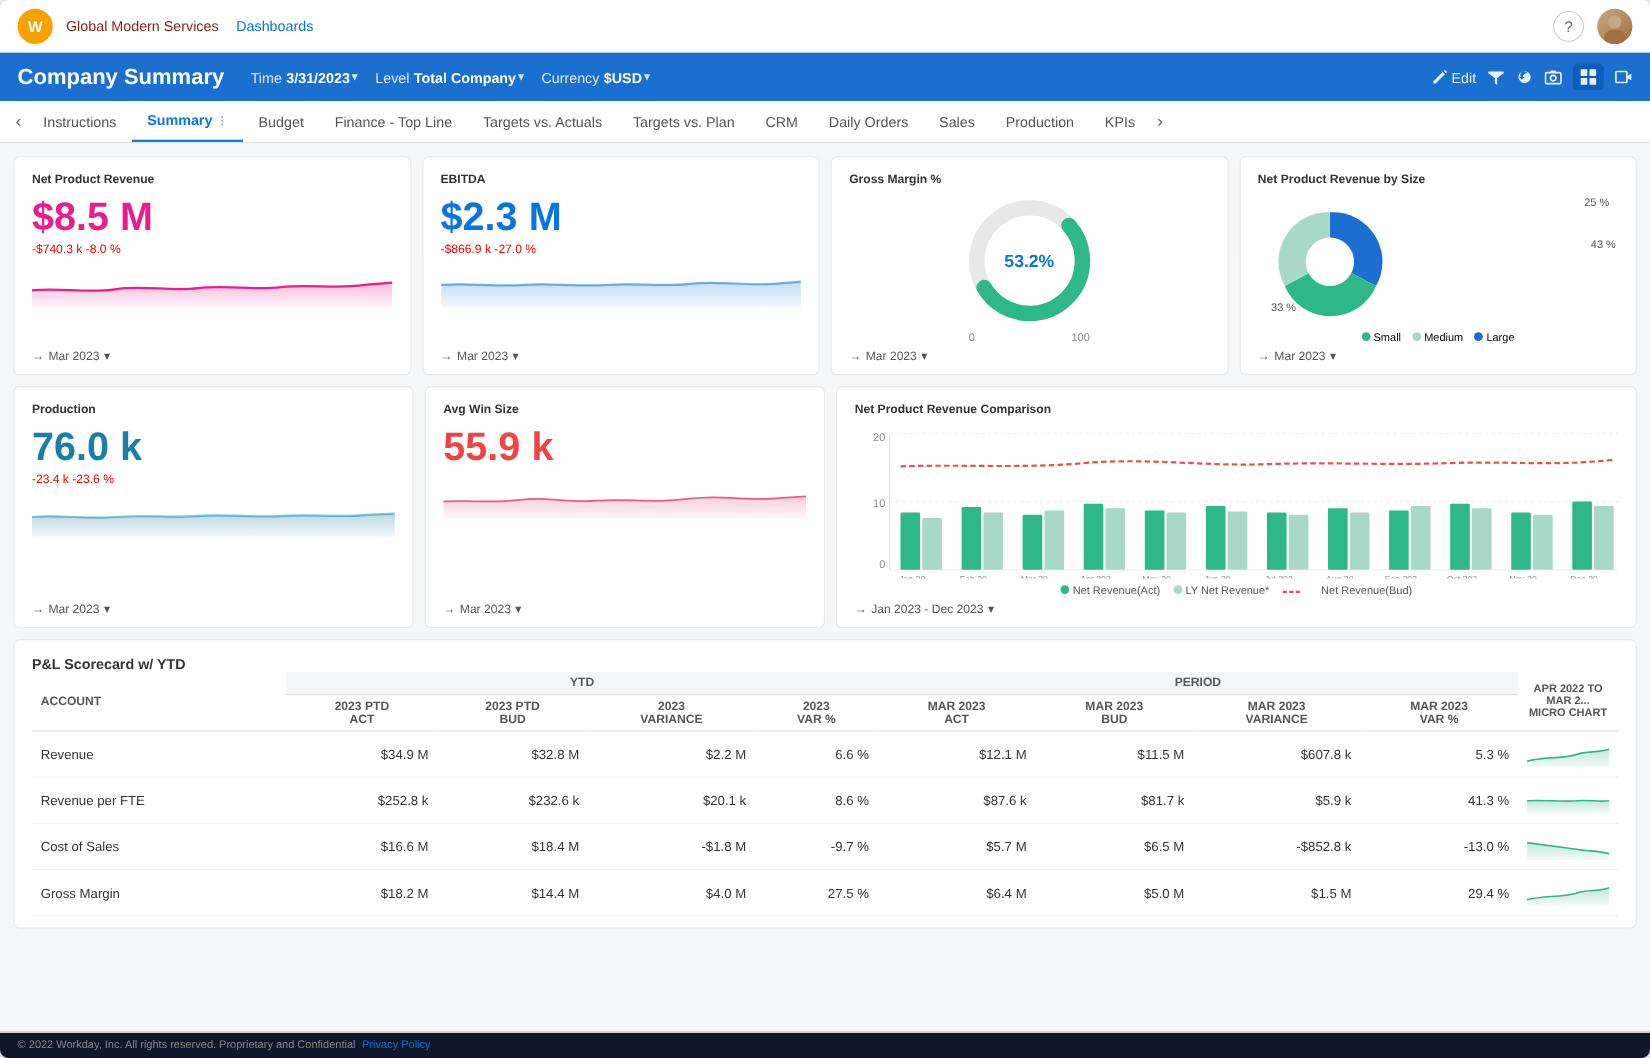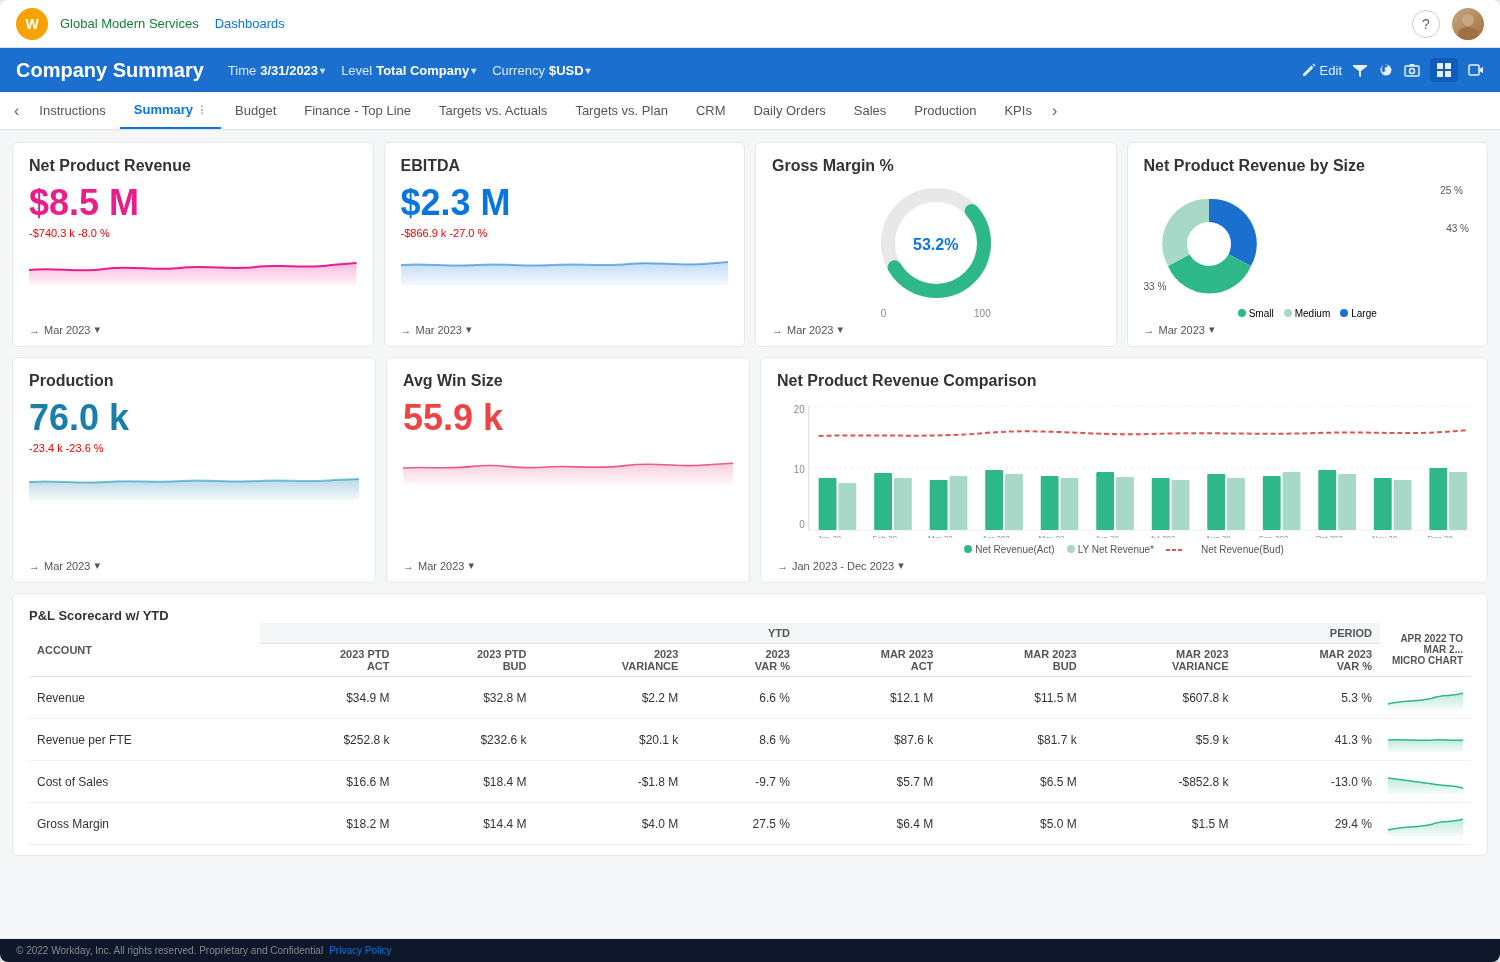--- a/index.html
+++ b/index.html
@@ -3,21 +3,21 @@
   <meta charset="utf-8">
   <style>
     * { box-sizing: border-box; margin: 0; padding: 0; }
     body { font-family: -apple-system, BlinkMacSystemFont, 'Segoe UI', sans-serif; background: #f0f0f0; font-size: 13px; }
 
     .app-wrapper { width: 1500px; height: 962px; overflow: hidden; background: #fff; border-radius: 8px; box-shadow: 0 4px 20px rgba(0,0,0,0.2); display: flex; flex-direction: column; }
 
     
     .top-nav { display: flex; align-items: center; padding: 8px 16px; background: #fff; border-bottom: 1px solid #e0e0e0; height: 48px; gap: 12px; }
     .workday-logo { width: 32px; height: 32px; background: #f8a200; border-radius: 50%; display: flex; align-items: center; justify-content: center; color: white; font-weight: bold; font-size: 14px; flex-shrink: 0; }
-    .nav-company { font-size: 13px; color: #15803d; font-weight: 500; }
+    .nav-company { font-size: 13px; color: #7f1d1d; font-weight: 500; }
     .nav-dashboards { font-size: 13px; color: #0875e1; margin-left: 4px; }
     .nav-spacer { flex: 1; }
     .nav-help { width: 28px; height: 28px; border-radius: 50%; border: 1px solid #ccc; display: flex; align-items: center; justify-content: center; color: #666; font-size: 14px; }
     .nav-avatar { width: 32px; height: 32px; border-radius: 50%; background: linear-gradient(135deg, #c8a882, #a07040); overflow: hidden; display: flex; align-items: center; justify-content: center; }
 
     
     .header-bar { background: #1a6fcf; color: white; display: flex; align-items: center; padding: 0 16px; height: 44px; gap: 16px; flex-shrink: 0; }
     .header-title { font-size: 20px; font-weight: 700; margin-right: 8px; }
     .header-filter-group { display: flex; align-items: center; gap: 4px; font-size: 13px; }
     .header-filter-label { opacity: 0.85; }
@@ -38,21 +38,21 @@
 
     
     .main-content { flex: 1; overflow-y: auto; background: #f5f6f8; padding: 12px; }
 
     
     .cards-row { display: grid; gap: 10px; margin-bottom: 10px; }
     .cards-row-4 { grid-template-columns: repeat(4, 1fr); }
     .cards-row-2-1 { grid-template-columns: 1fr 1fr 2fr; }
 
     .card { background: #fff; border-radius: 6px; border: 1px solid #e8e8e8; padding: 14px 16px 10px; display: flex; flex-direction: column; }
-    .card-title { font-size: 16px; font-weight: 600; color: #333; margin-bottom: 8px; }
+    .card-title { font-size: 11px; font-weight: 600; color: #333; margin-bottom: 8px; }
 
     .kpi-value-pink { font-size: 36px; font-weight: 700; color: #e91e8c; line-height: 1.1; }
     .kpi-value-blue { font-size: 36px; font-weight: 700; color: #0875e1; line-height: 1.1; }
     .kpi-value-teal { font-size: 36px; font-weight: 700; color: #1a7fa8; line-height: 1.1; }
     .kpi-value-coral { font-size: 36px; font-weight: 700; color: #ef4444; line-height: 1.1; }
 
     .kpi-delta { font-size: 11px; color: #e00; margin-top: 4px; }
     .kpi-chart-area { flex: 1; min-height: 40px; position: relative; margin: 6px 0; }
     .card-footer { display: flex; align-items: center; gap: 4px; font-size: 11px; color: #555; margin-top: 4px; cursor: pointer; }
 
@@ -60,21 +60,21 @@
     .sparkline { width: 100%; height: 40px; }
     .donut-scale { display: flex; justify-content: space-between; font-size: 10px; color: #888; margin-top: 2px; }
     .donut-legend { display: flex; gap: 10px; justify-content: center; font-size: 10px; margin-top: 4px; }
     .legend-dot { width: 8px; height: 8px; border-radius: 50%; display: inline-block; margin-right: 3px; }
     .bar-chart-legend { display: flex; gap: 12px; font-size: 10px; color: #555; margin-top: 6px; justify-content: center; }
 
     
     .scorecard-card { background: #fff; border-radius: 6px; border: 1px solid #e8e8e8; padding: 14px 16px 10px; }
     .scorecard-title { font-size: 13px; font-weight: 700; color: #333; margin-bottom: 0; }
     .scorecard-table { width: 100%; border-collapse: collapse; font-size: 12px; }
-    .scorecard-table th { text-align: right; padding: 4px 8px; color: #555; font-weight: 600; border-bottom: 1px solid #e0e0e0; font-size: 11px; }
+    .scorecard-table th { text-align: center; padding: 4px 8px; color: #555; font-weight: 600; border-bottom: 1px solid #e0e0e0; font-size: 11px; }
     .scorecard-table th.left { text-align: left; }
     .scorecard-table td { padding: 5px 8px; text-align: right; border-bottom: 1px solid #f0f0f0; color: #333; }
     .scorecard-table td.left { text-align: left; color: #333; }
     .group-header { text-align: center; background: #f5f6f8; font-weight: 600; font-size: 11px; color: #555; padding: 3px 0; }
     .positive { color: #2e7d32; }
     .negative { color: #c62828; }
     .micro-chart-cell { width: 80px; }
     .micro-svg { width: 75px; height: 28px; }
 
     
@@ -283,21 +283,21 @@
 
             <path d="M65,55 L65,10 A45,45 0 0,1 107,77 Z" fill="#1a6fcf"></path>
 
             <path d="M65,55 L107,77 A45,45 0 0,1 24,77 Z" fill="#2eb88a"></path>
 
             <path d="M65,55 L24,77 A45,45 0 0,1 65,10 Z" fill="#a8d8c8"></path>
             <circle cx="65" cy="55" r="22" fill="white"></circle>
           </svg>
           <div style="position:absolute;top:2px;right:8px;font-size:10px;color:#555;">25 %</div>
           <div style="position:absolute;top:40px;right:2px;font-size:10px;color:#555;">43 %</div>
-          <div style="position:absolute;bottom:12px;left:0;font-size:10px;color:#555;">33 %</div>
+          <div style="position:absolute;bottom:12px;left:12px;font-size:10px;color:#555;">33 %</div>
         </div>
         <div class="donut-legend">
           <span><span class="legend-dot" style="background:#2eb88a;"></span>Small</span>
           <span><span class="legend-dot" style="background:#a8d8c8;"></span>Medium</span>
           <span><span class="legend-dot" style="background:#1a6fcf;"></span>Large</span>
         </div>
         <div class="card-footer">
           <span>→</span>
           <span>Mar 2023</span>
           <span>▾</span>

